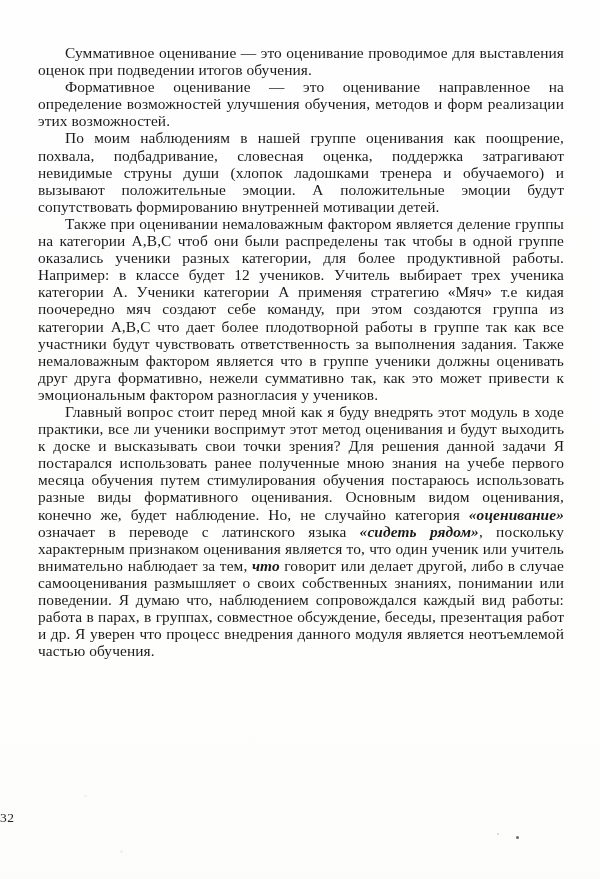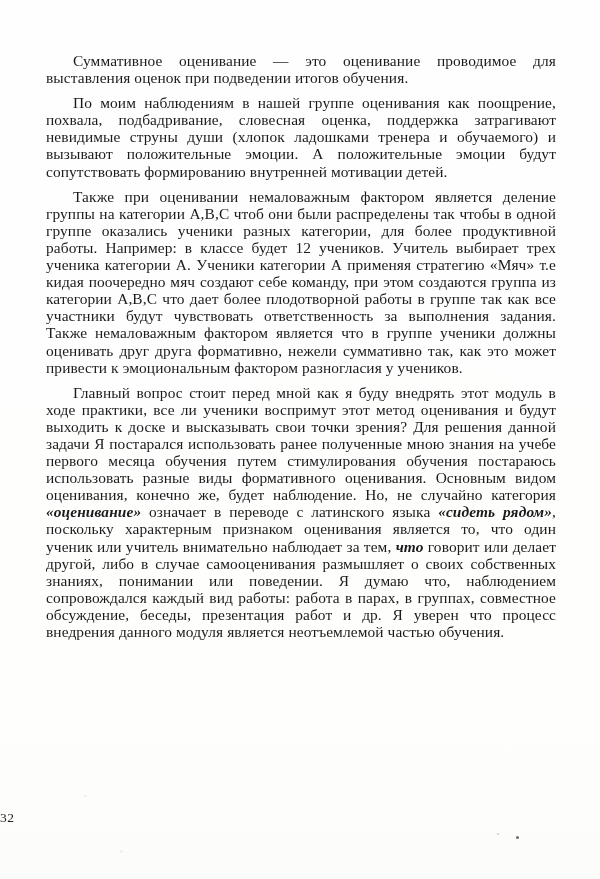--- a/index.html
+++ b/index.html
@@ -27,21 +27,21 @@
     top: 44px;
     width: 526px;
     font-size: 15.4px;
     line-height: 17.1px;
     color: #1b1b1b;
     text-align: justify;
     text-justify: inter-word;
     letter-spacing: 0.1px;
   }
   .text-block p {
-    margin: 8px;
+    margin: 0;
     padding: 0;
     text-indent: 27px;
   }
   .text-block .seg-italic {
     font-style: italic;
     font-weight: bold;
   }
   .page-number {
     position: absolute;
     left: 0;
@@ -60,20 +60,21 @@
   .speck-2 { left: 497px; top: 833px; width: 2px; height: 2px; background: #cfcfcf; }
   .speck-3 { left: 84px;  top: 795px; width: 3px; height: 2px; background: #ededeb; }
   .speck-4 { left: 120px; top: 850px; width: 3px; height: 3px; background: #f0f0ee; }
 </style>
 </head>
 <body>
 
 <div class="page">
   <div class="text-block">
       <p><span>Суммативное оценивание — это оценивание проводимое для выставления оценок при подведении итогов обучения.</span></p>
+      <p><span>Формативное оценивание — это оценивание направленное на определение возможностей улучшения обучения, методов и форм реализации этих возможностей.</span></p>
       <p><span>По моим наблюдениям в нашей группе оценивания как поощрение, похвала, подбадривание, словесная оценка, поддержка затрагивают невидимые струны души (хлопок ладошками тренера и обучаемого) и вызывают положительные эмоции. А положительные эмоции будут сопутствовать формированию внутренней мотивации детей.</span></p>
       <p><span>Также при оценивании немаловажным фактором является деление группы на категории А,В,С чтоб они были распределены так чтобы в одной группе оказались ученики разных категории, для более продуктивной работы. Например: в классе будет 12 учеников. Учитель выбирает трех ученика категории А. Ученики категории А применяя стратегию «Мяч» т.е кидая поочередно мяч создают себе команду, при этом создаются группа из категории А,В,С что дает более плодотворной работы в группе так как все участники будут чувствовать ответственность за выполнения задания. Также немаловажным фактором является что в группе ученики должны оценивать друг друга формативно, нежели суммативно так, как это может привести к эмоциональным фактором разногласия у учеников.</span></p>
       <p><span>Главный вопрос стоит перед мной как я буду внедрять этот модуль в ходе практики, все ли ученики воспримут этот метод оценивания и будут выходить к доске и высказывать свои точки зрения? Для решения данной задачи Я постарался использовать ранее полученные мною знания на учебе первого месяца обучения путем стимулирования обучения постараюсь использовать разные виды формативного оценивания. Основным видом оценивания, конечно же, будет наблюдение. Но, не случайно категория </span><span class="seg-italic">«оценивание»</span><span> означает в переводе с латинского языка </span><span class="seg-italic">«сидеть рядом»</span><span>, поскольку характерным признаком оценивания является то, что один ученик или учитель внимательно наблюдает за тем, </span><span class="seg-italic">что</span><span> говорит или делает другой, либо в случае самооценивания размышляет о своих собственных знаниях, понимании или поведении. Я думаю что, наблюдением сопровождался каждый вид работы: работа в парах, в группах, совместное обсуждение, беседы, презентация работ и др. Я уверен что процесс внедрения данного модуля является неотъемлемой частью обучения.</span></p>
     </div>
   <div class="page-number">32</div>
   <div class="speck speck-1"></div>
   <div class="speck speck-2"></div>
   <div class="speck speck-3"></div>
   <div class="speck speck-4"></div>
 </div>

